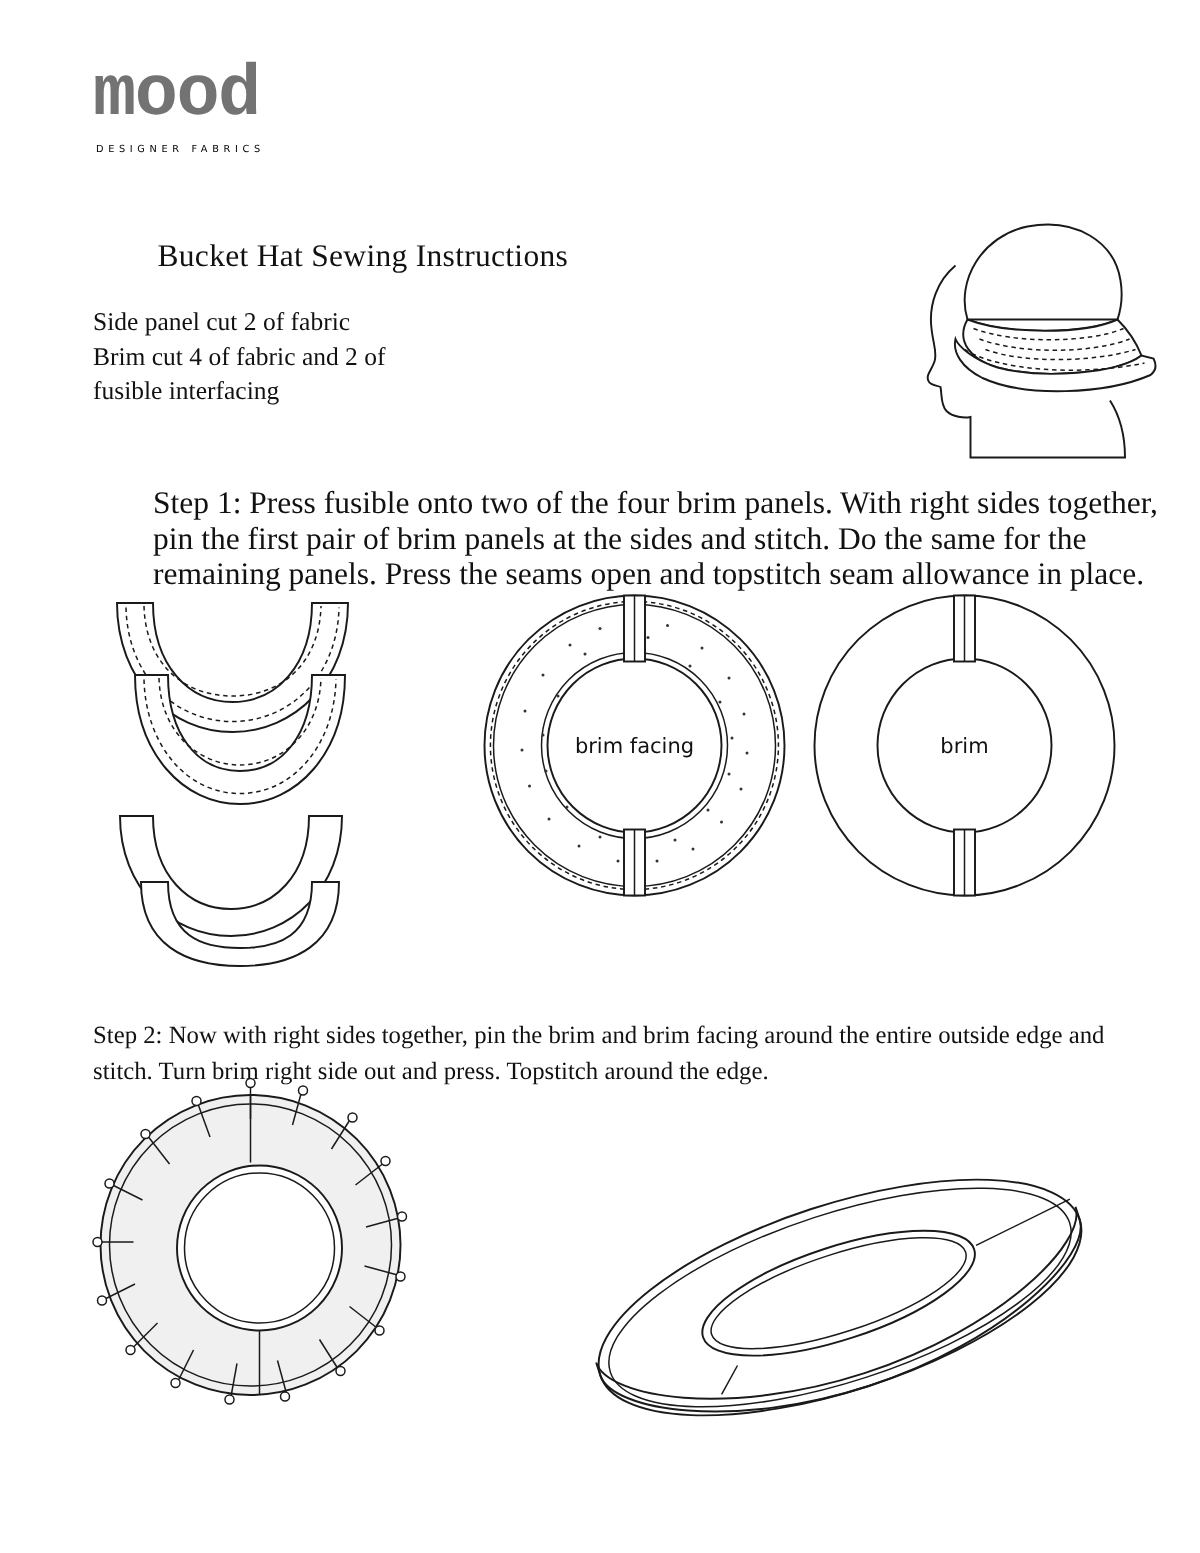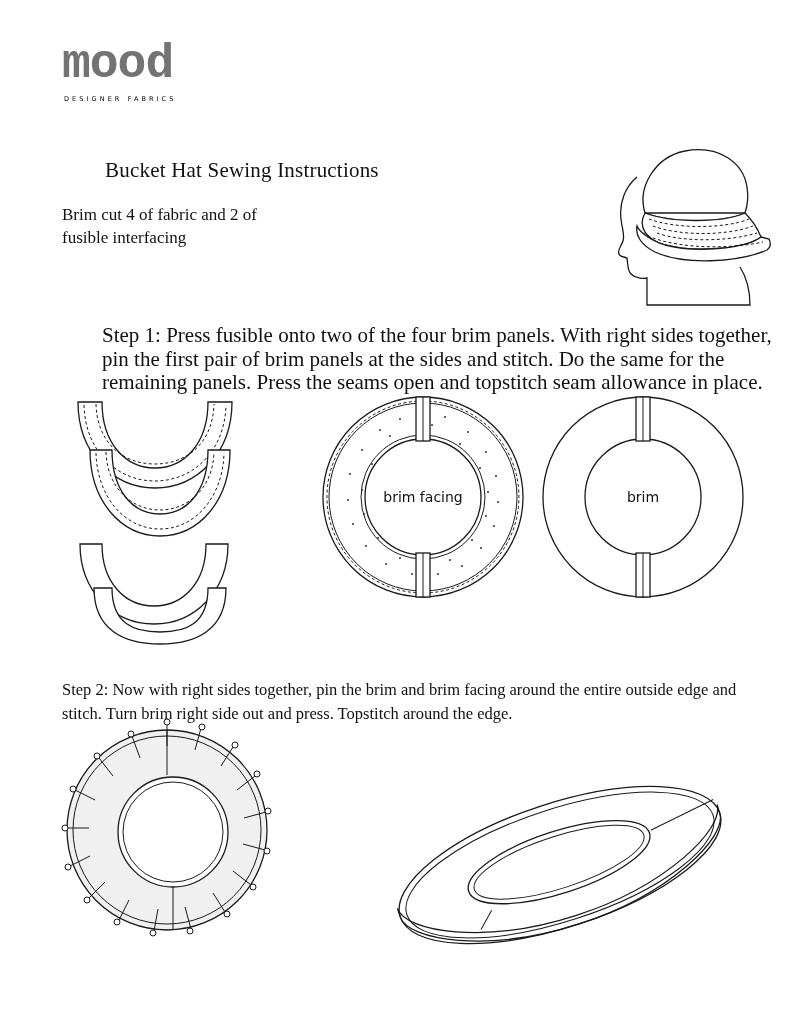--- a/index.html
+++ b/index.html
@@ -108,20 +108,21 @@
 <div class="page">
 
   <div class="logo-block">
     <div class="logo-word">mood</div>
     <div class="logo-sub">DESIGNER FABRICS</div>
   </div>
 
   <div class="doc-title">Bucket Hat Sewing Instructions</div>
 
   <div class="cut-list">
+    <div>Side panel cut 2 of fabric</div>
     <div>Brim cut 4 of fabric and 2 of</div>
     <div>fusible interfacing</div>
   </div>
 
   <div class="step1-text">Step 1: Press fusible onto two of the four brim panels. With right sides together, pin the first pair of brim panels at the sides and stitch. Do the same for the remaining panels. Press the seams open and topstitch seam allowance in place.</div>
 
   <div class="step2-text">Step 2: Now with right sides together, pin the brim and brim facing around the entire outside edge and stitch. Turn brim right side out and press. Topstitch around the edge.</div>
 
   <div class="fig" id="fig-hat">
     <svg width="210" height="215" viewBox="0 0 210 215">

